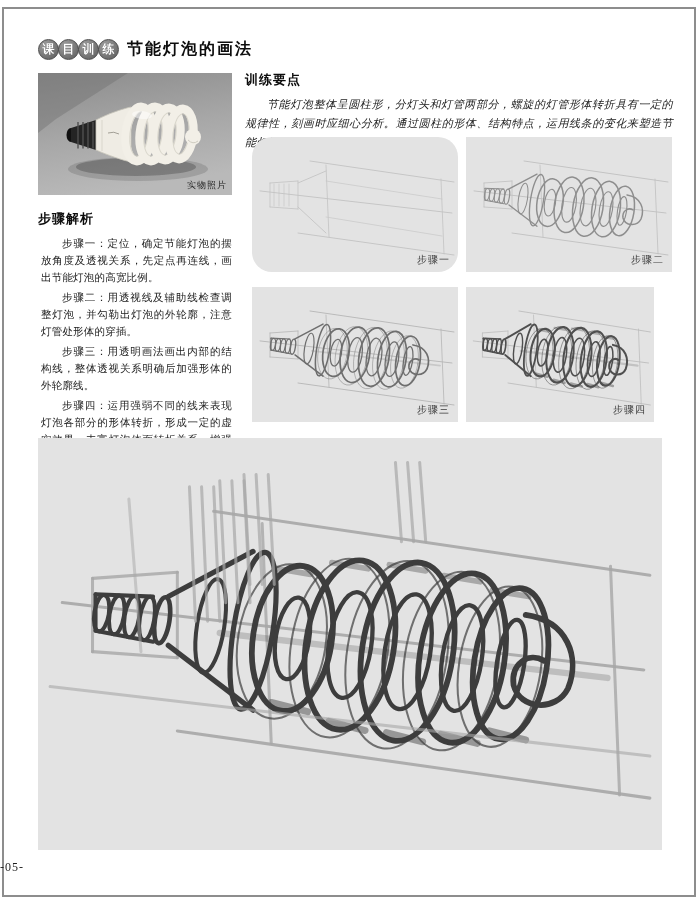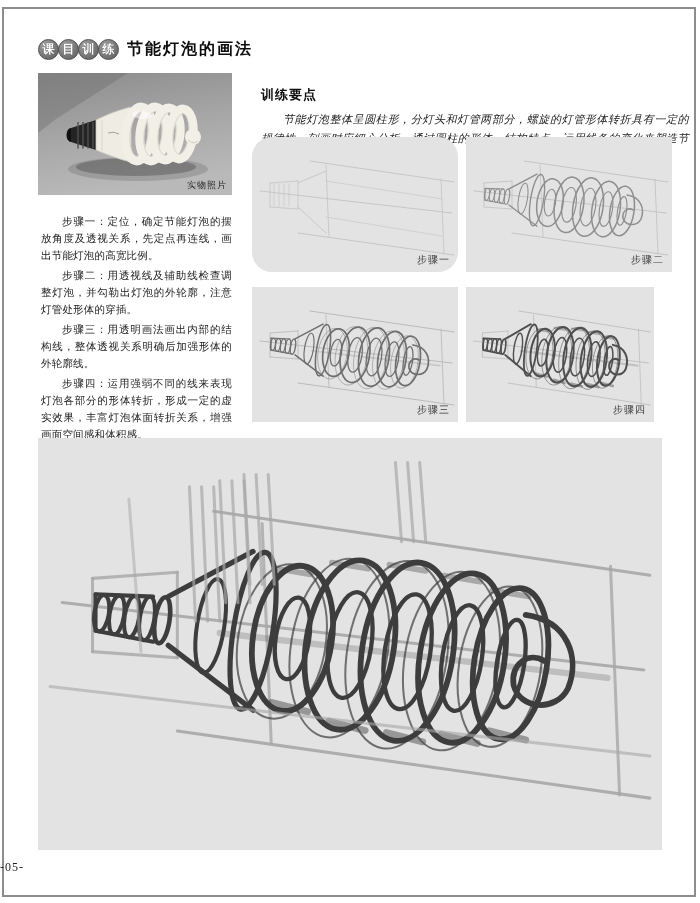--- a/index.html
+++ b/index.html
@@ -19,21 +19,21 @@
   
   .photo{position:absolute;left:38px;top:73px;width:194px;height:122px;margin:0;border-radius:12px;}
   .photo svg{position:absolute;inset:0;width:100%;height:100%;}
   .photo figcaption{position:absolute;right:5px;bottom:3px;font-size:9px;color:#1c1c1c;letter-spacing:1px;}
   
   .steps-text{position:absolute;left:38px;top:210px;width:197px;}
   .steps-text h2{margin:0 0 7px 0;font-size:13px;letter-spacing:1px;color:#0d0d0d;}
   .steps-text p{margin:3px;font-size:10.5px;line-height:17px;text-align:justify;
         text-indent:2em;color:#222;letter-spacing:0.2px;}
   
-  .keypoints{position:absolute;left:245px;top:86px;width:428px;margin-left:16px;}
+  .keypoints{position:absolute;left:245px;top:71px;width:428px;}
   .keypoints h2{margin:0 0 6px 0;font-size:13px;letter-spacing:1px;color:#0d0d0d;}
   .keypoints p{margin:0;font-size:11px;line-height:19px;text-indent:2em;text-align:justify;
         font-family:"Liberation Serif",serif;font-style:italic;color:#222;letter-spacing:0.4px;}
   
   .panel{position:absolute;background:#e3e3e3;}
   .panel svg{position:absolute;inset:0;width:100%;height:100%;}
   .panel .cap{position:absolute;right:8px;bottom:5px;font-size:10px;color:#3a3a3a;letter-spacing:1px;}
   .p1{left:252px;top:137px;width:206px;height:135px;border-radius:20px;}
   .p2{left:466px;top:137px;width:206px;height:135px;padding-left:7px;}
   .p3{left:252px;top:287px;width:206px;height:135px;}
@@ -95,20 +95,21 @@
       </svg>
     <figcaption>实物照片</figcaption>
   </figure>
 
   <section class="keypoints">
     <h2>训练要点</h2>
     <p>节能灯泡整体呈圆柱形，分灯头和灯管两部分，螺旋的灯管形体转折具有一定的规律性，刻画时应细心分析。通过圆柱的形体、结构特点，运用线条的变化来塑造节能灯泡。</p>
   </section>
 
   <section class="steps-text">
+    <h2>步骤解析</h2>
     <p>步骤一：定位，确定节能灯泡的摆放角度及透视关系，先定点再连线，画出节能灯泡的高宽比例。</p>
     <p>步骤二：用透视线及辅助线检查调整灯泡，并勾勒出灯泡的外轮廓，注意灯管处形体的穿插。</p>
     <p>步骤三：用透明画法画出内部的结构线，整体透视关系明确后加强形体的外轮廓线。</p>
     <p>步骤四：运用强弱不同的线来表现灯泡各部分的形体转折，形成一定的虚实效果，丰富灯泡体面转折关系，增强画面空间感和体积感。</p>
   </section>
 
   <div class="panel p1">
     <svg class="sketch" viewBox="0 0 206 135" preserveAspectRatio="none">
         <line x1="8" y1="53.92" x2="200" y2="76" stroke="#c3c3c3" stroke-width="1" stroke-linecap="round" opacity="0.9"></line>
         <line x1="58" y1="24" x2="202" y2="45" stroke="#c3c3c3" stroke-width="1" stroke-linecap="round" opacity="0.9"></line>

